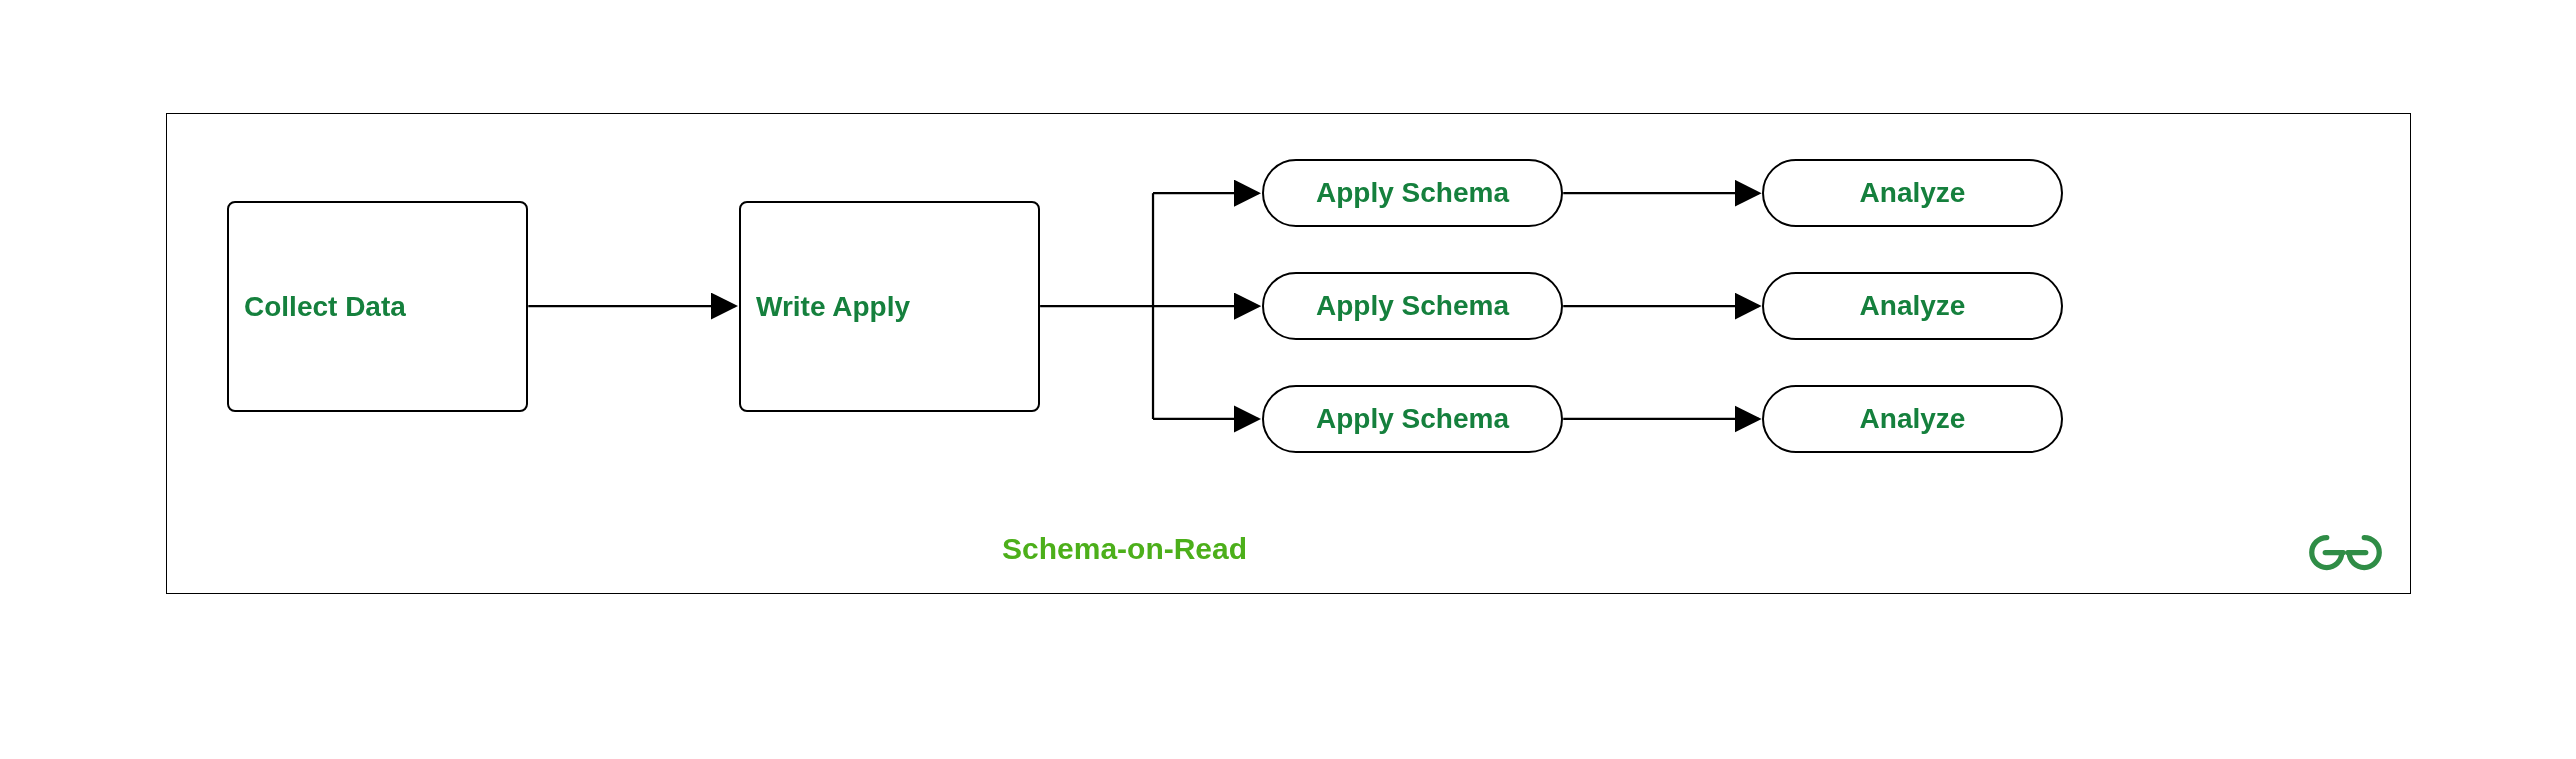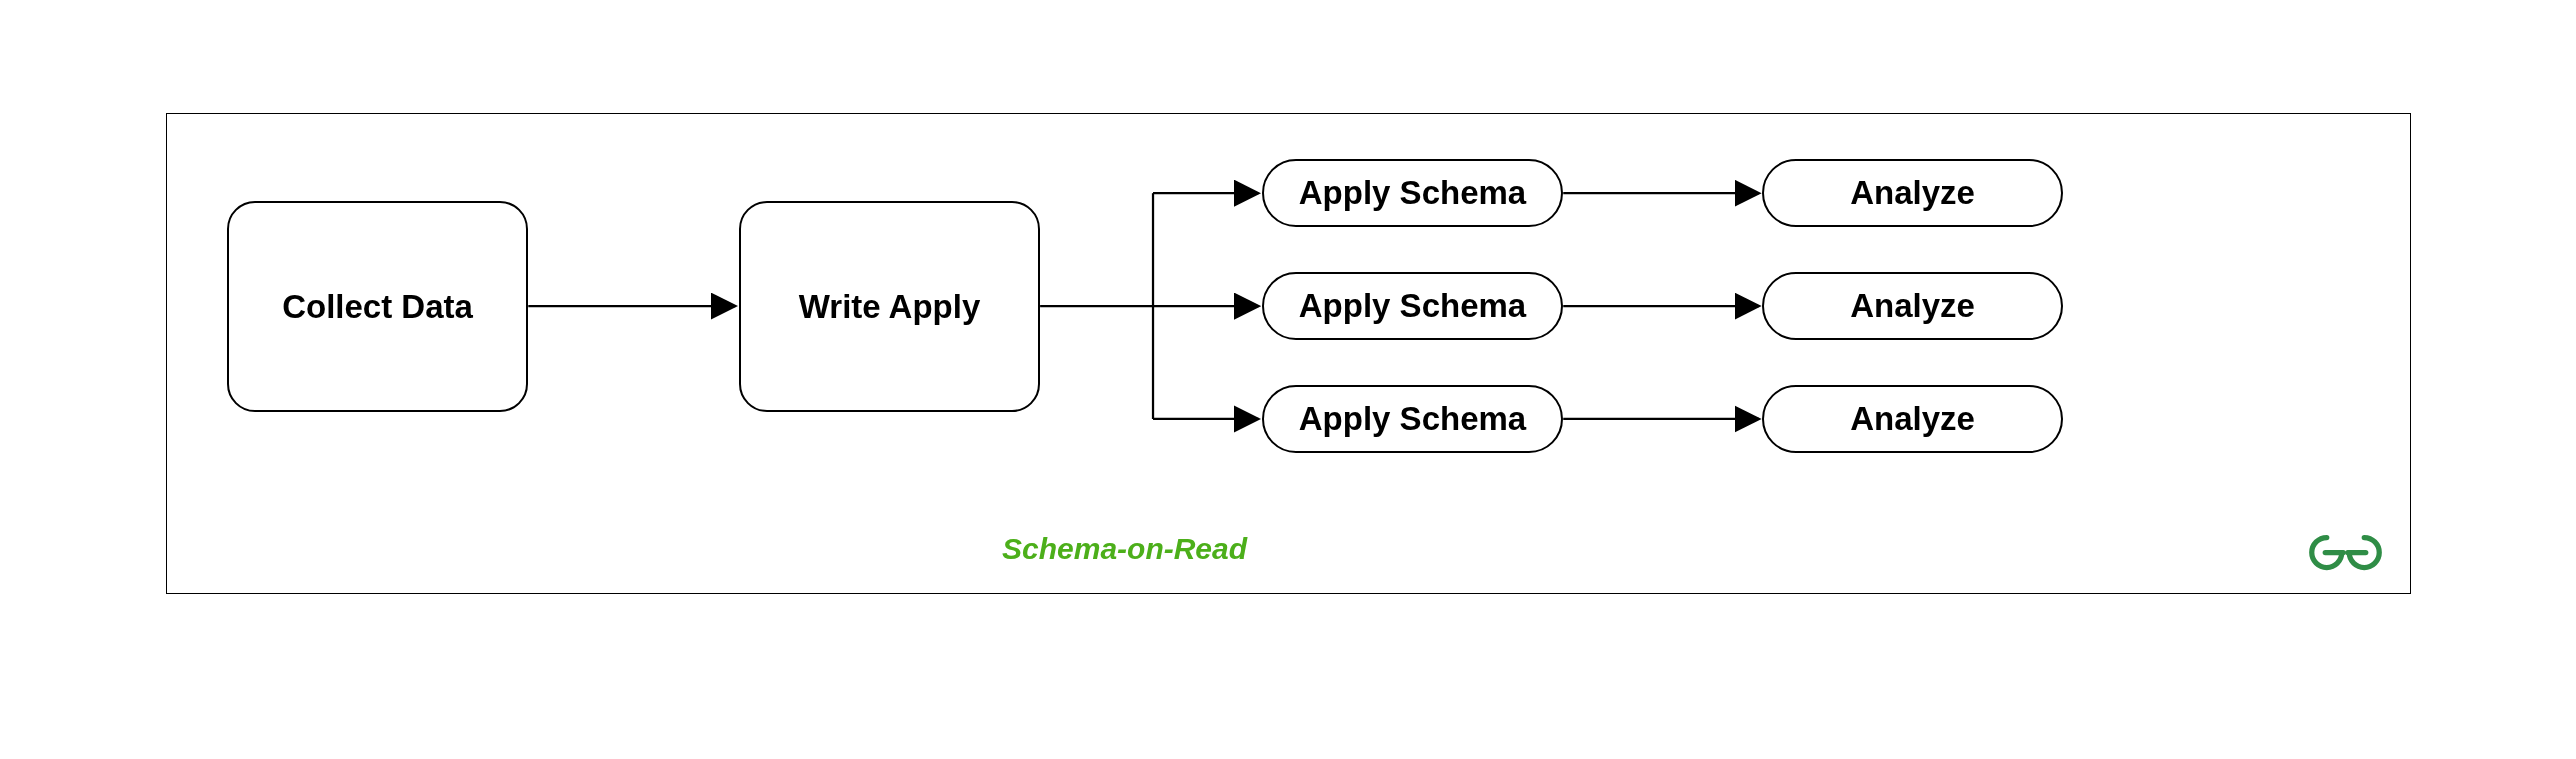--- a/index.html
+++ b/index.html
@@ -20,43 +20,43 @@
     width: 2245px;
     height: 481px;
     border: 1.5px solid #000;
     box-sizing: border-box;
   }
   .node-large {
     position: absolute;
     width: 301px;
     height: 211px;
     border: 2.3px solid #000;
-    border-radius: 28px;
+    border-radius: 8px;
     box-sizing: border-box;
     display: flex;
     align-items: center;
-    justify-content: center;
     background: #fff;
+    padding-left: 15px;
   }
   .node-small {
     position: absolute;
     width: 301px;
     height: 68px;
     border: 2.3px solid #000;
     border-radius: 34px;
     box-sizing: border-box;
     display: flex;
     align-items: center;
     justify-content: center;
     background: #fff;
   }
   .label {
-    color: #000000;
+    color: #15803d;
     font-weight: 700;
-    font-size: 33px;
+    font-size: 28px;
     text-align: center;
   }
   .title {
     position: absolute;
     color: #4CAF1A;
     font-weight: 700;
     font-size: 30px;
   }
   .logo {
     position: absolute;
@@ -129,21 +129,21 @@
 
       <line x1="1310" y1="405" x2="1450" y2="405" stroke="#000" stroke-width="3" marker-end="url(#ah)"></line>
 
       <line x1="1855" y1="105" x2="2115" y2="105" stroke="#000" stroke-width="3" marker-end="url(#ah)"></line>
 
       <line x1="1855" y1="255" x2="2115" y2="255" stroke="#000" stroke-width="3" marker-end="url(#ah)"></line>
 
       <line x1="1855" y1="405" x2="2115" y2="405" stroke="#000" stroke-width="3" marker-end="url(#ah)"></line>
     </svg>
 
-    <div class="title" style="left:835px; top:418px;font-style:italic;">Schema-on-Read</div>
+    <div class="title" style="left:835px; top:418px;">Schema-on-Read</div>
 
     <div class="logo">
       <svg width="83" height="45" viewBox="0 0 110 60">
         <g fill="none" stroke="#2F8D46" stroke-width="7" stroke-linecap="round">
 
           <path d="M50 30 A20 20 0 1 1 30 10"></path>
           <line x1="28" y1="30" x2="52" y2="30"></line>
 
           <path d="M60 30 A20 20 0 1 0 80 10"></path>
           <line x1="58" y1="30" x2="82" y2="30"></line>

